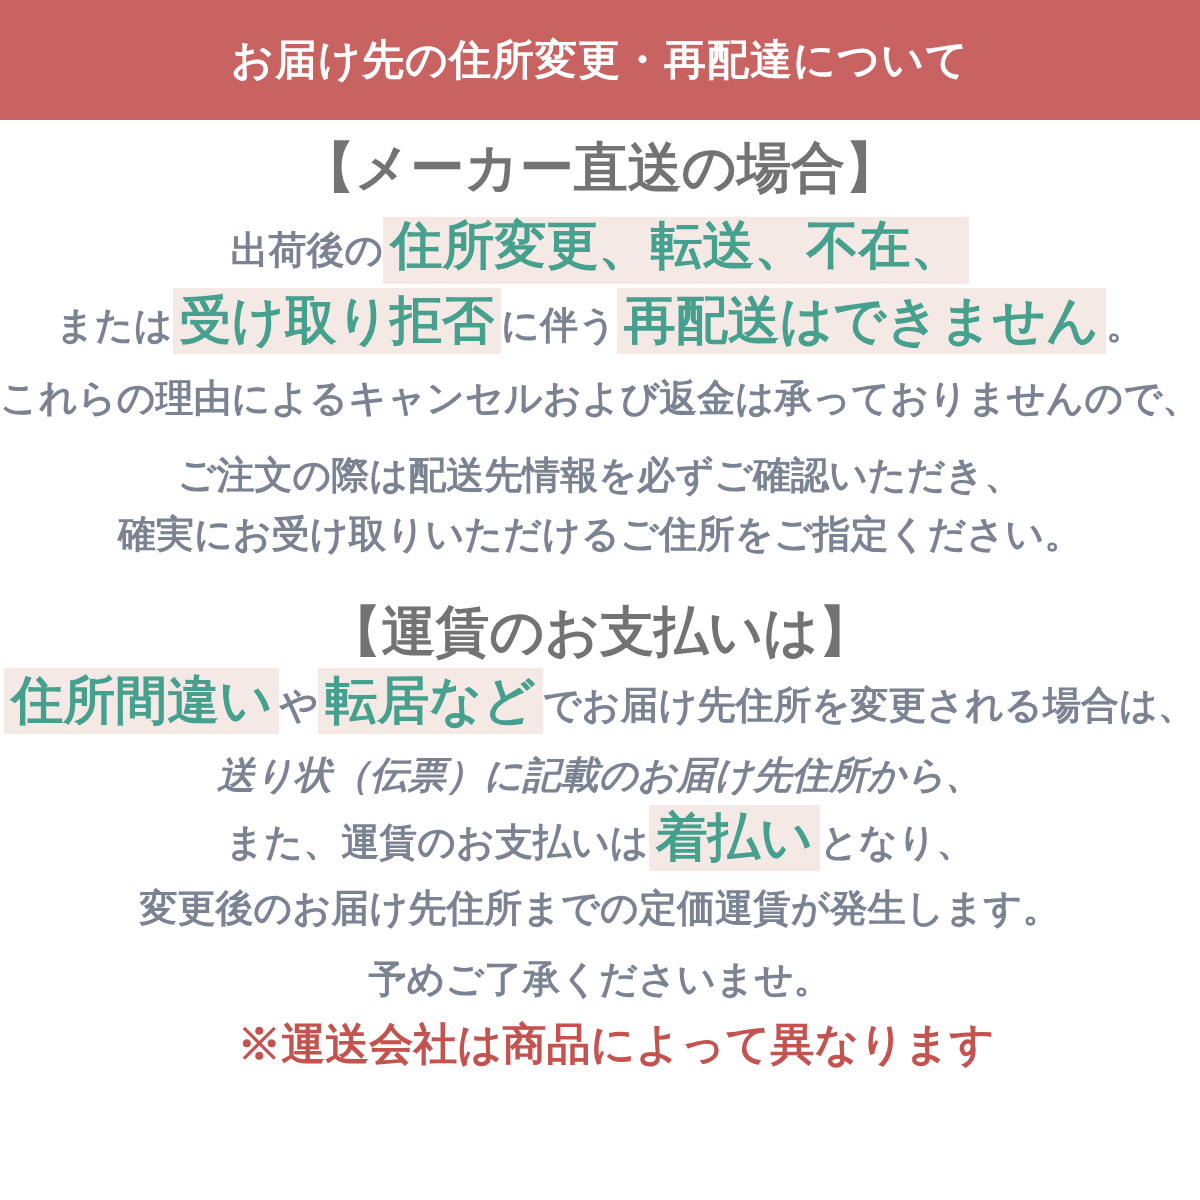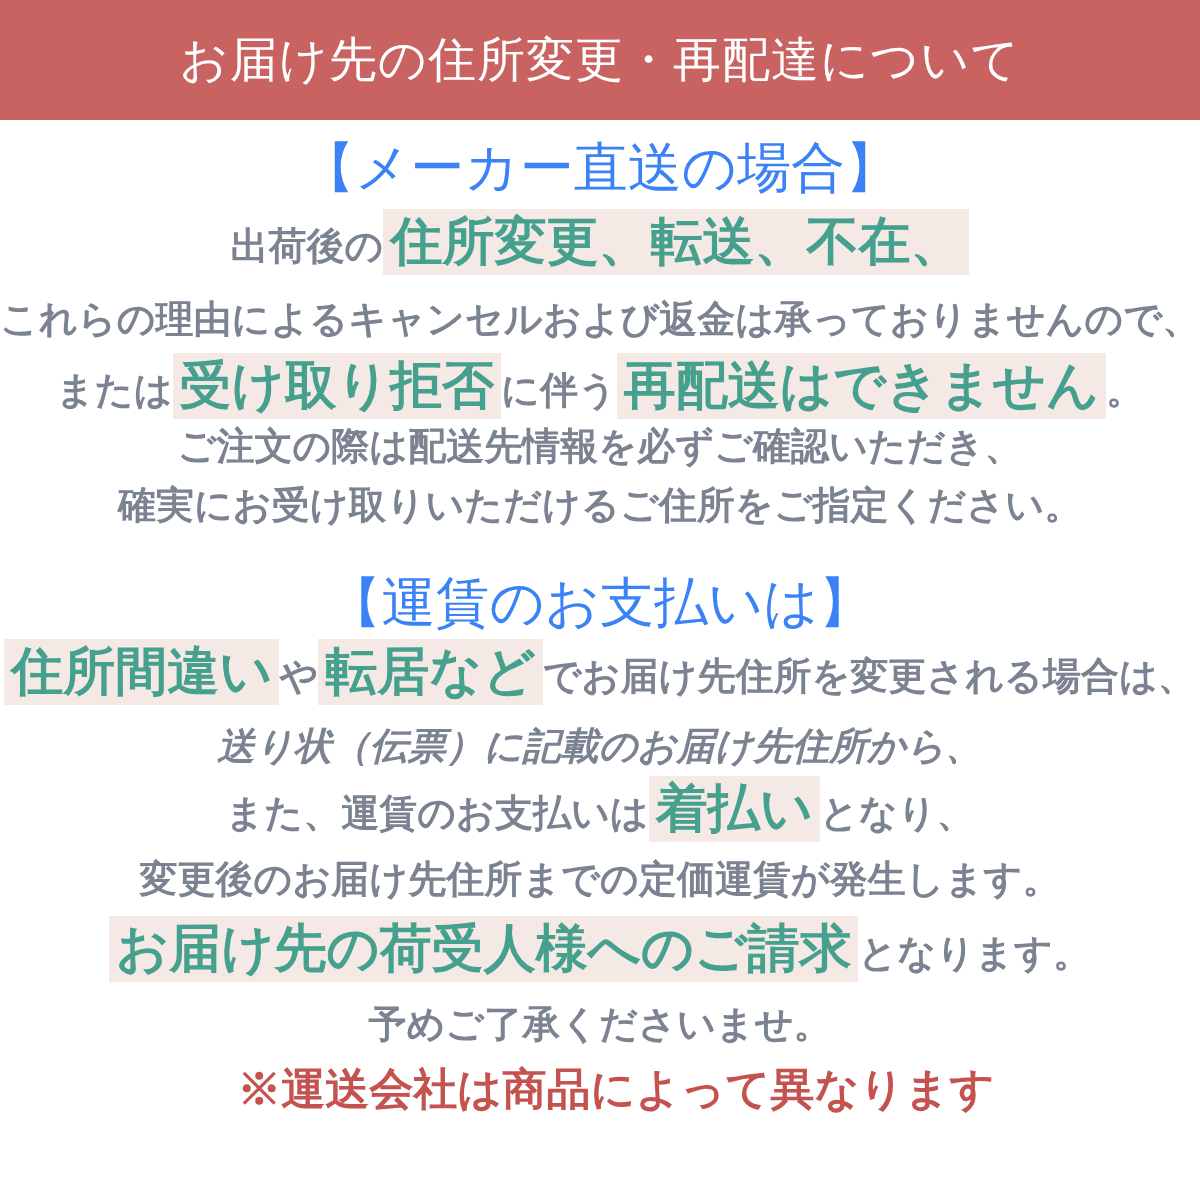--- a/index.html
+++ b/index.html
@@ -16,33 +16,33 @@
   .banner {
     width: 100%;
     height: 120px;
     background: #c96361;
     display: flex;
     align-items: center;
     justify-content: center;
   }
   .banner-title {
     color: #ffffff;
-    font-size: 48px;
-    font-weight: 400;
+    font-size: 42px;
+    font-weight: 700;
     letter-spacing: 1px;
     white-space: nowrap;
   }
   .content {
     text-align: center;
   }
   .sec-heading {
-    color: #3b82f6;
+    color: #737373;
     font-size: 54px;
     line-height: 60px;
-    font-weight: 400;
+    font-weight: 700;
     white-space: nowrap;
   }
   .line {
     white-space: nowrap;
   }
   .gray {
     color: #7b8392;
     font-size: 38px;
     font-weight: 600;
     line-height: 46px;
@@ -56,24 +56,24 @@
     padding: 3px 7px 5px 7px;
   }
   .note {
     color: #c4524e;
     font-size: 44px;
     font-weight: 600;
     line-height: 48px;
   }
   
   .mt-h1  { margin-top: 17px; }
-  .mt-l0  { margin-top: 17px; }
+  .mt-l0  { margin-top: 26px; font-family: Liberation Mono, monospace; }
   .mt-l1  { margin-top: 16px; }
   .mt-l2  { margin-top: 27px; }
-  .mt-l3  { margin-top: 10px; }
+  .mt-l3  { margin-top: 31px; }
   .mt-l4  { margin-top: 13px; }
   .mt-h2  { margin-top: 44px; }
   .mt-l6  { margin-top: 12px; }
   .mt-l7  { margin-top: 24px; font-style: italic; }
   .mt-l8  { margin-top: 20px; }
   .mt-l9  { margin-top: 12px; }
   .mt-l10 { margin-top: 19px; }
   .mt-l11 { margin-top: 25px; }
   .mt-f   { margin-top: 18px; padding-left: 32px; }
 </style>
@@ -85,26 +85,26 @@
 </div>
 
 <div class="content">
 
   <div class="sec-heading mt-h1">【メーカー直送の場合】</div>
 
   <div class="line mt-l0">
     <span class="gray">出荷後の</span><span class="hl">住所変更、転送、不在、</span>
   </div>
 
+  <div class="line mt-l1">
+    <span class="gray">または</span><span class="hl">受け取り拒否</span><span class="gray">に伴う</span><span class="hl">再配送はできません</span><span class="gray">。</span>
+  </div>
+
   <div class="line mt-l2">
     <span class="gray">これらの理由によるキャンセルおよび返金は承っておりませんので、</span>
-  </div>
-
-  <div class="line mt-l1">
-    <span class="gray">または</span><span class="hl">受け取り拒否</span><span class="gray">に伴う</span><span class="hl">再配送はできません</span><span class="gray">。</span>
   </div>
 
   <div class="line mt-l3">
     <span class="gray">ご注文の際は配送先情報を必ずご確認いただき、</span>
   </div>
 
   <div class="line mt-l4">
     <span class="gray">確実にお受け取りいただけるご住所をご指定ください。</span>
   </div>
 
@@ -119,23 +119,20 @@
   </div>
 
   <div class="line mt-l9">
     <span class="gray">また、運賃のお支払いは</span><span class="hl">着払い</span><span class="gray">となり、</span>
   </div>
 
   <div class="line mt-l8">
     <span class="gray">変更後のお届け先住所までの定価運賃が発生します。</span>
   </div>
 
-  <div class="line mt-l10">
-    <span class="hl">お届け先の荷受人様へのご請求</span><span class="gray">となります。</span>
-  </div>
 
   <div class="line mt-l11">
     <span class="gray">予めご了承くださいませ。</span>
   </div>
 
   <div class="line mt-f">
     <span class="note">※運送会社は商品によって異なります</span>
   </div>
 
 </div>

